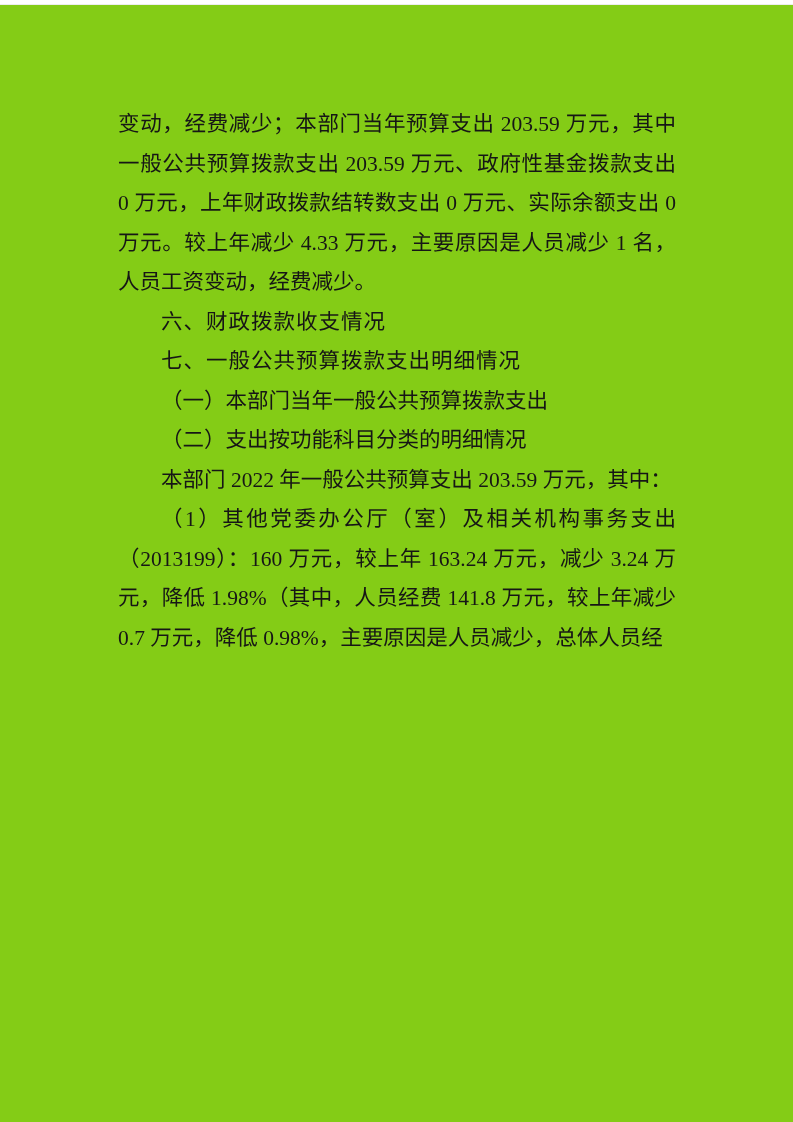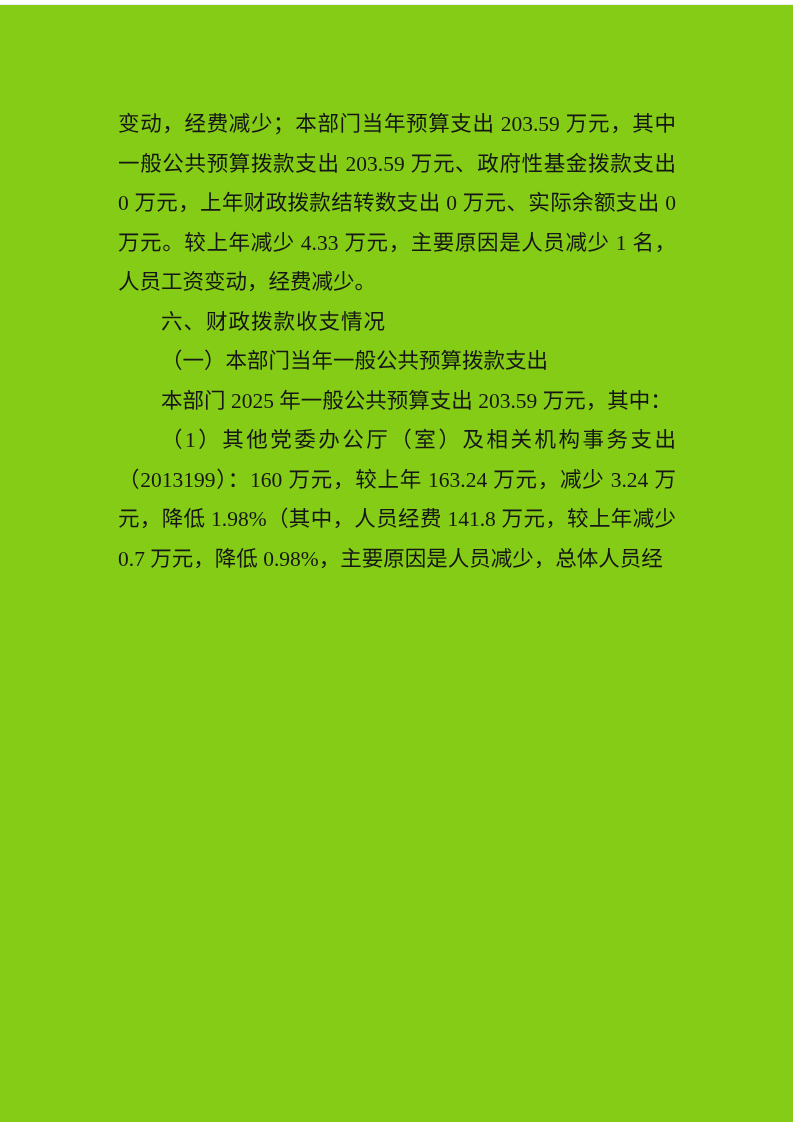--- a/index.html
+++ b/index.html
@@ -52,23 +52,25 @@
 <body>
 
 <div class="page">
   <div class="content">
 
     <p class="continued">变动，经费减少；本部门当年预算支出 203.59 万元，其中一般公共预算拨款支出 203.59 万元、政府性基金拨款支出 0 万元，上年财政拨款结转数支出 0 万元、实际余额支出 0 万元。较上年减少 4.33 万元，主要原因是人员减少 1 名，人员工资变动，经费减少。</p>
 
     <p class="section-heading">六、财政拨款收支情况</p>
 
 
+    <p class="section-heading">七、一般公共预算拨款支出明细情况</p>
 
     <p class="sub-heading">（一）本部门当年一般公共预算拨款支出</p>
 
 
+    <p class="sub-heading">（二）支出按功能科目分类的明细情况</p>
 
-    <p>本部门 2025 年一般公共预算支出 203.59 万元，其中：</p>
+    <p>本部门 2022 年一般公共预算支出 203.59 万元，其中：</p>
 
     <p>（1）其他党委办公厅（室）及相关机构事务支出（2013199）：160 万元，较上年 163.24 万元，减少 3.24 万元，降低 1.98%（其中，人员经费 141.8 万元，较上年减少 0.7 万元，降低 0.98%，主要原因是人员减少，总体人员经</p>
 
   </div>
 </div>
 
 </body></html>

